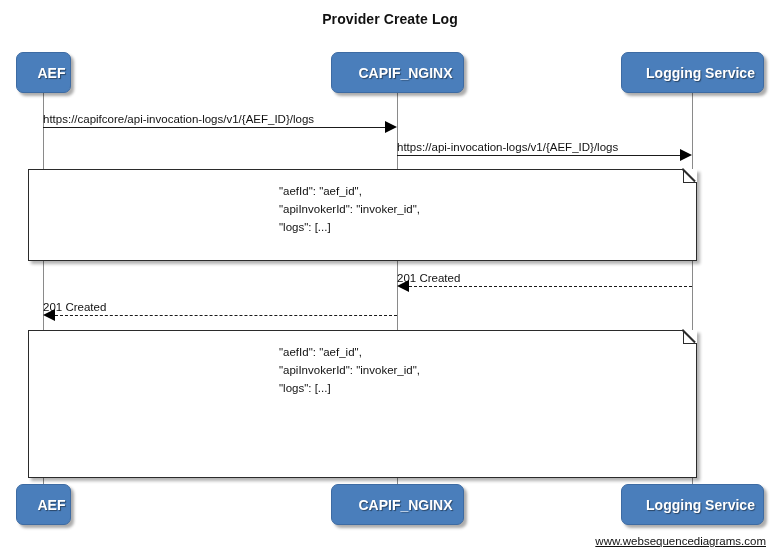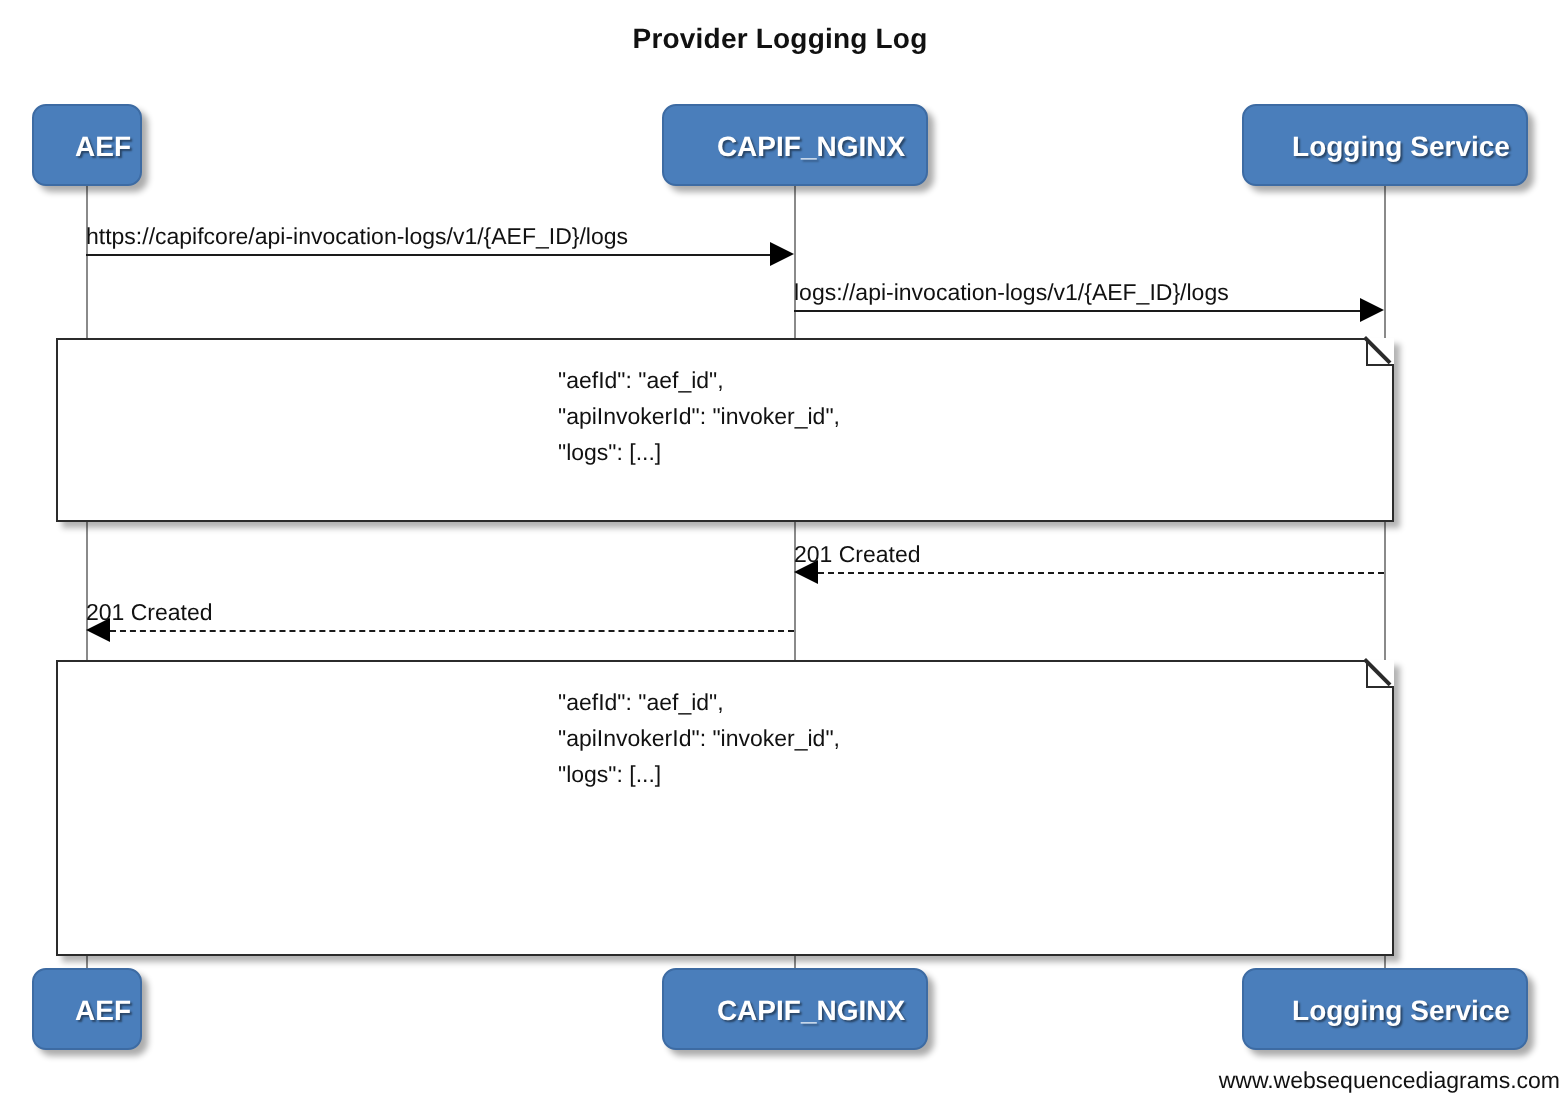--- a/index.html
+++ b/index.html
@@ -135,41 +135,41 @@
     font-size: 11.5px;
     color: #111111;
     white-space: nowrap;
   }
 </style>
 </head>
 <body>
 
 <div id="canvas">
 
-  <div class="diagram-title">Provider Logging Log</div>
+  <div class="diagram-title">Provider Create Log</div>
 
   <div class="lifeline" style="left:43px; top:93px; height:392px;"></div>
   <div class="lifeline" style="left:397px; top:93px; height:392px;"></div>
   <div class="lifeline" style="left:692px; top:93px; height:392px;"></div>
 
   <div class="participant" style="left:16px; top:52px; width:55px;">
     <span>AEF</span>
   </div>
   <div class="participant" style="left:331px; top:52px; width:133px;">
     <span>CAPIF_NGINX</span>
   </div>
   <div class="participant" style="left:621px; top:52px; width:143px;">
     <span>Logging Service</span>
   </div>
 
   <div class="msg-label" style="left:43px; top:113px; width:354px;">https://capifcore/api-invocation-logs/v1/{AEF_ID}/logs</div>
   <div class="msg-line" style="left:43px; top:127px; width:343px;"></div>
   <div class="arrow-right" style="left:385px; top:121px;"></div>
 
-  <div class="msg-label" style="left:397px; top:141px; width:295px;">logs://api-invocation-logs/v1/{AEF_ID}/logs</div>
+  <div class="msg-label" style="left:397px; top:141px; width:295px;">https://api-invocation-logs/v1/{AEF_ID}/logs</div>
   <div class="msg-line" style="left:397px; top:155px; width:284px;"></div>
   <div class="arrow-right" style="left:680px; top:149px;"></div>
 
   <div class="note" style="left:28px; top:169px; width:669px; height:92px;">
     <div class="note-fold"></div>
     <div class="note-text" style="left:250px; top:12px;">"aefId": "aef_id",
 "apiInvokerId": "invoker_id",
 "logs": [...]</div>
   </div>
 
@@ -191,15 +191,15 @@
   <div class="participant" style="left:16px; top:484px; width:55px;">
     <span>AEF</span>
   </div>
   <div class="participant" style="left:331px; top:484px; width:133px;">
     <span>CAPIF_NGINX</span>
   </div>
   <div class="participant" style="left:621px; top:484px; width:143px;">
     <span>Logging Service</span>
   </div>
 
-  <div class="footer" style="right:0; top:535px;">www.websequencediagrams.com</div>
+  <div class="footer" style="right:14px; top:535px;text-decoration:underline;">www.websequencediagrams.com</div>
 
 </div>
 
 </body></html>

